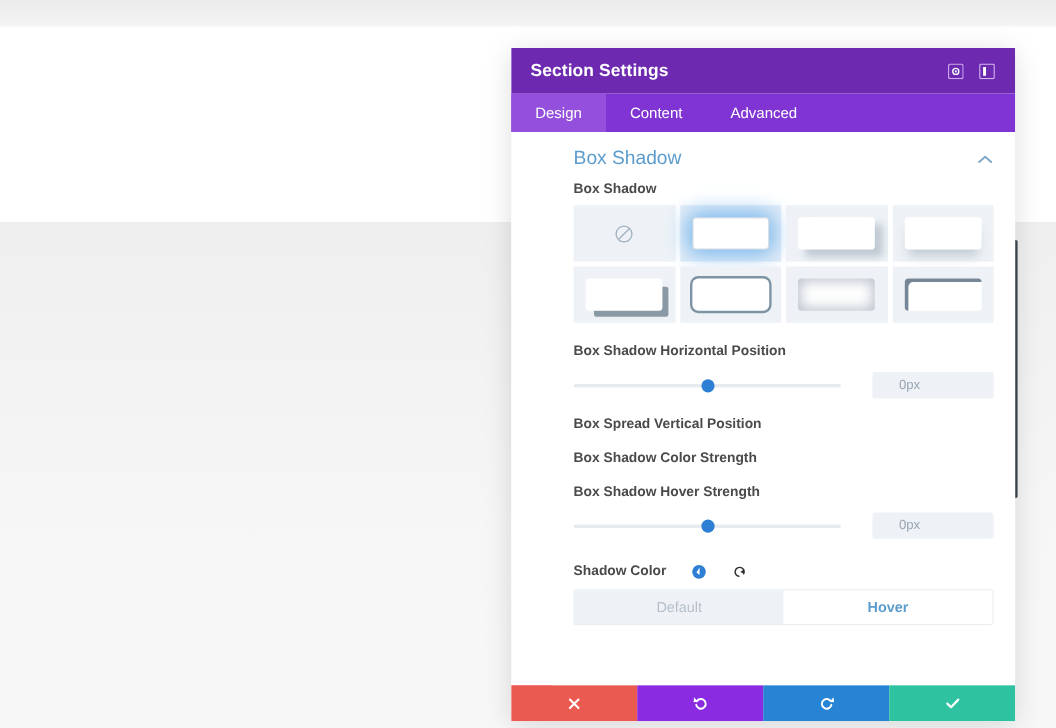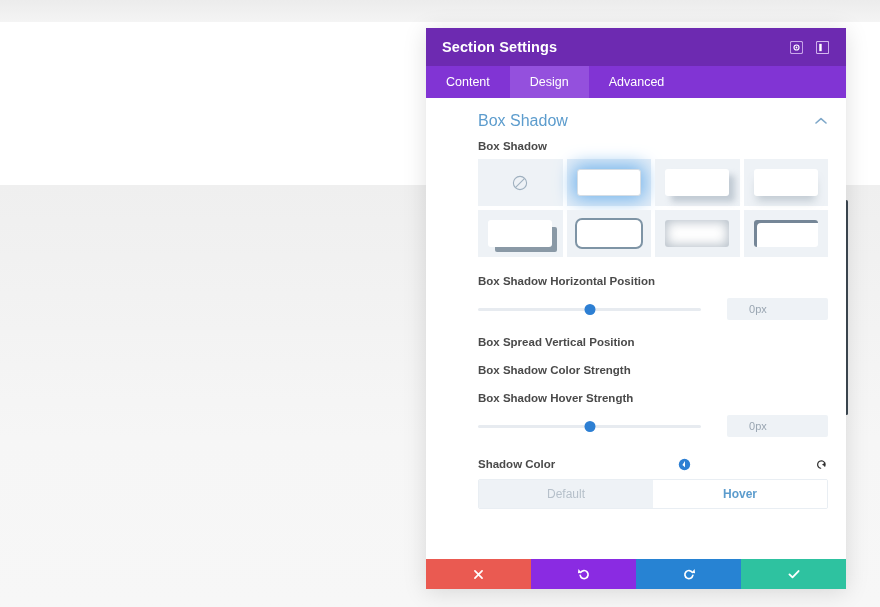--- a/index.html
+++ b/index.html
@@ -20,21 +20,21 @@
     position: absolute; left: 0; top: 22px; width: 880px; height: 163px;
     background: #ffffff;
   }
   #lower-band {
     position: absolute; left: 0; top: 185px; width: 880px; height: 422px;
     background: linear-gradient(#efefef, #f6f6f6 60%, #f7f7f7);
   }
 
   
   #modal {
-    position: absolute; left: 426px; top: 28px;
+    position: absolute; left: 426px; top: 40px;
     width: 420px; height: 561px;
     background: #ffffff;
     box-shadow: 0 3px 22px rgba(0,0,0,.13);
     display: flex; flex-direction: column;
     overflow: hidden;
   }
 
   
   .modal-header {
     background: #6d2ab1;
@@ -148,21 +148,20 @@
     display: flex; align-items: center;
     padding-left: 22px;
     font-size: 11px; color: #9aa6b2;
     cursor: text;
   }
 
   
   .color-head {
     display: flex; align-items: center; gap: 20px;
     padding: 4px 18px 8px 18px;
-    justify-content: space-between;
   }
   .color-head-label { font-size: 11.5px; color: #4a4a4a; font-weight: bold; }
   .ch-icon { width: 14px; height: 14px; cursor:pointer; display:flex; align-items:center; justify-content:center;}
 
   
   .dh-toggle {
     display: flex;
     margin: 0 18px 14px 18px;
     border: 1px solid #e9eef3;
     border-radius: 2px;
@@ -225,22 +224,22 @@
     </div>
     <div class="hdr-icon">
       <svg width="13" height="13" viewBox="0 0 16 16">
         <rect x="0.5" y="0.5" width="15" height="15" rx="1.5" fill="none" stroke="#d3b8ef" stroke-width="1.3"></rect>
         <rect x="4" y="3.5" width="3" height="9" fill="#ffffff"></rect>
       </svg>
     </div>
   </div>
 
   <div class="modal-tabs">
+    <div class="tab active">Design</div>
     <div class="tab">Content</div>
-    <div class="tab active">Design</div>
     <div class="tab">Advanced</div>
   </div>
 
   <div class="modal-body">
 
     <div class="section-head">
       <div class="section-title">Box Shadow</div>
       <div class="chev">
         <svg width="12" height="8" viewBox="0 0 12 8">
           <path d="M1 6 L6 1.6 L11 6" fill="none" stroke="#7fa8c9" stroke-width="1.6" stroke-linecap="round" stroke-linejoin="round"></path>

